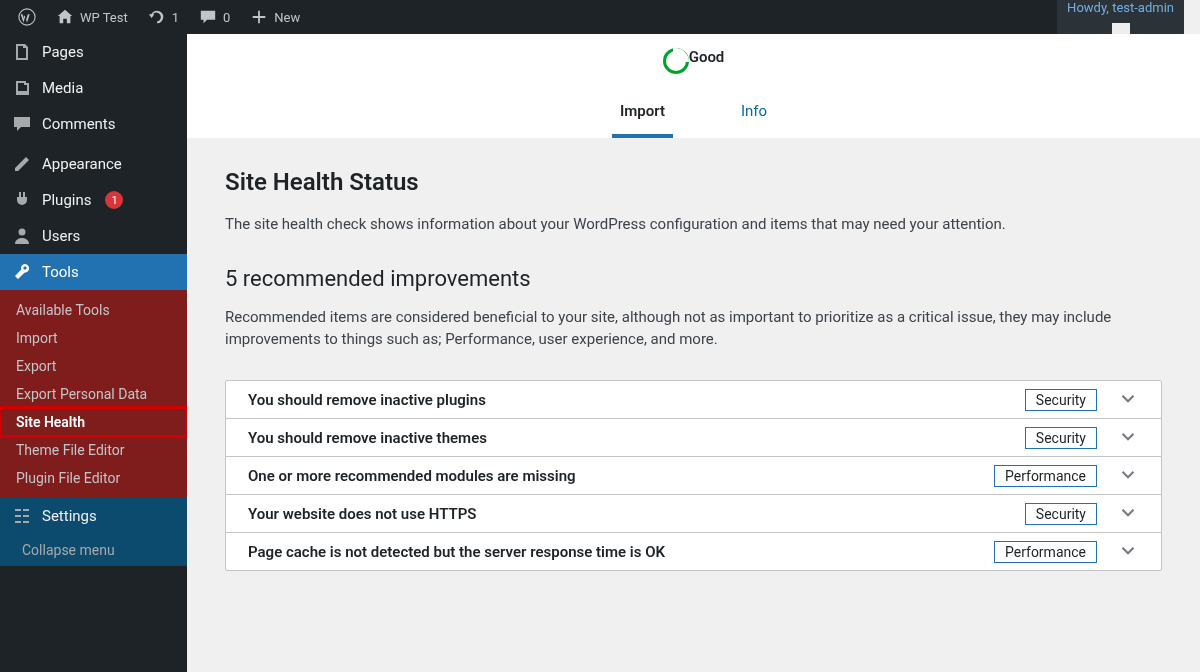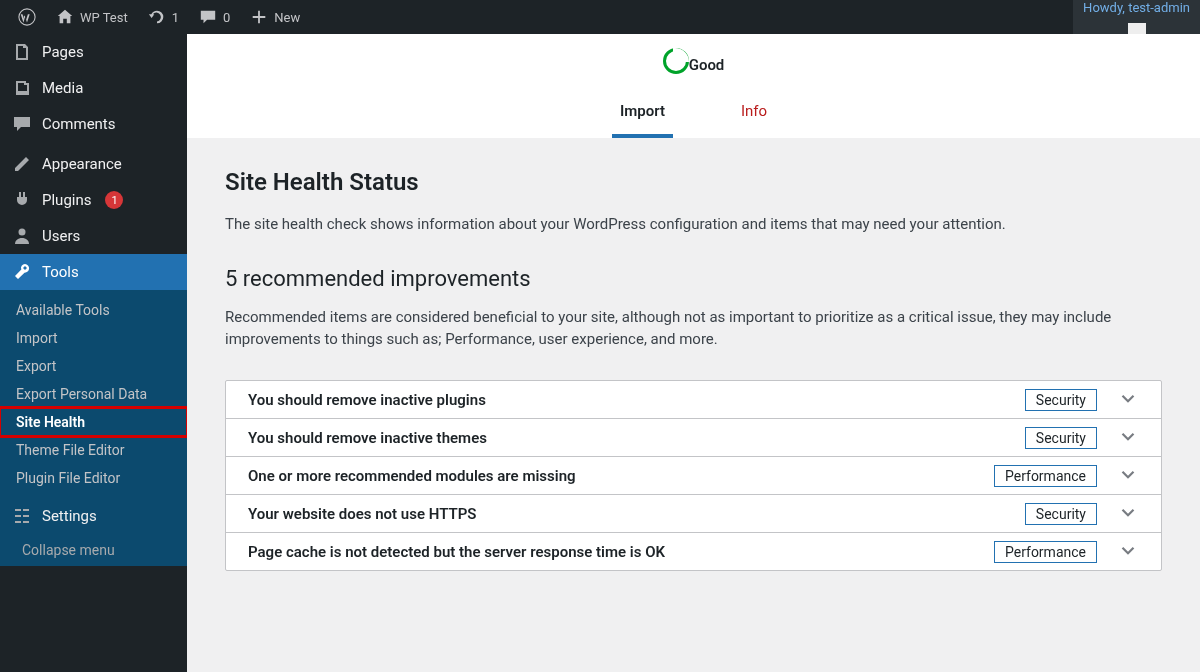--- a/index.html
+++ b/index.html
@@ -9,21 +9,21 @@
     color: #1d2327;
     background: #f0f0f1;
     width: 1200px;
     height: 672px;
     overflow: hidden;
     position: relative;
   }
 
   
   .adminbar {
-    position: absolute; top: 0; left: 0; right: 0;
+    position: absolute; top: 0; left: 0; right: 16px;
     height: 34px;
     background: #1d2327;
     color: #c3c4c7;
     display: flex;
     align-items: center;
     font-size: 13px;
     z-index: 50;
   }
   .adminbar .left { display: flex; align-items: center; height: 100%; }
   .adminbar .item {
@@ -85,21 +85,21 @@
     border-right-color: #f0f0f1;
   }
   .menu-badge {
     display: inline-flex; align-items: center; justify-content: center;
     min-width: 18px; height: 18px; border-radius: 9px;
     background: #d63638; color: #fff;
     font-size: 11px; padding: 0 5px; margin-left: 4px;
   }
 
   .submenu {
-    background: #0c4a6e;
+    background: #7f1d1d;
     padding: 6px 0;
     font-size: 14px;
   }
   .submenu .sub-item {
     padding: 6px 12px 6px 16px;
     cursor: pointer;
     color: #c3c4c7;
   }
   .submenu .sub-item.current {
     color: #fff;
@@ -130,21 +130,21 @@
     top: 34px; left: 187px; right: 0; bottom: 0;
     overflow: hidden;
     background: #f0f0f1;
   }
 
   .health-header {
     background: #fff;
     padding: 14px 0 0 0;
   }
   .health-indicator {
-    display: flex; justify-content: center; align-items: flex-end;
+    display: flex; justify-content: center; align-items: flex-start;
     margin-bottom: 8px;
   }
   .ring {
     width: 26px; height: 26px;
     border-radius: 50%;
     border: 3px solid #00a32a;
     position: relative;
   }
   .ring::after {
     content: "";
@@ -156,21 +156,21 @@
   }
   .indicator-text { font-weight: 600; font-size: 15px; color: #1d2327; }
 
   .tabs {
     display: flex; justify-content: center; gap: 60px;
     margin-top: 16px;
   }
   .tab {
     padding: 12px 8px 14px;
     font-size: 15px;
-    color: #b91c1c;
+    color: #0369a1;
     cursor: pointer;
     border-bottom: 4px solid transparent;
   }
   .tab.active {
     color: #1d2327;
     font-weight: 600;
     border-bottom-color: #2271b1;
   }
 
   .body-wrap {

